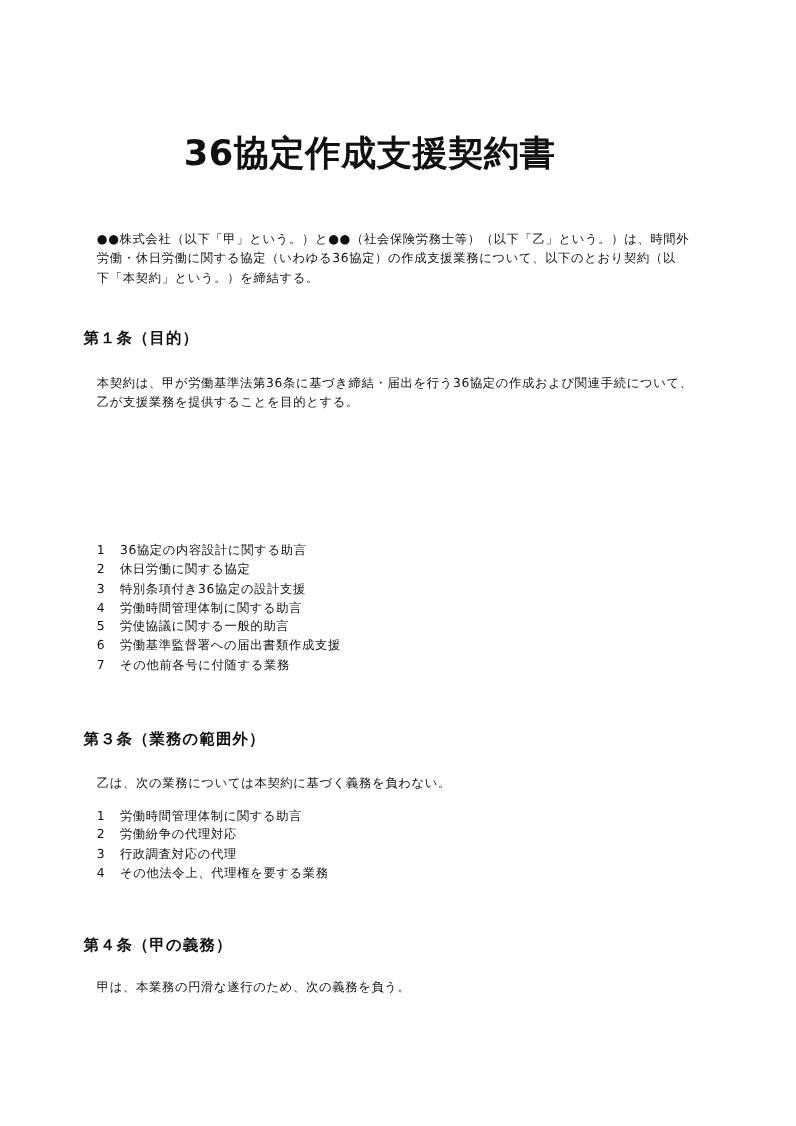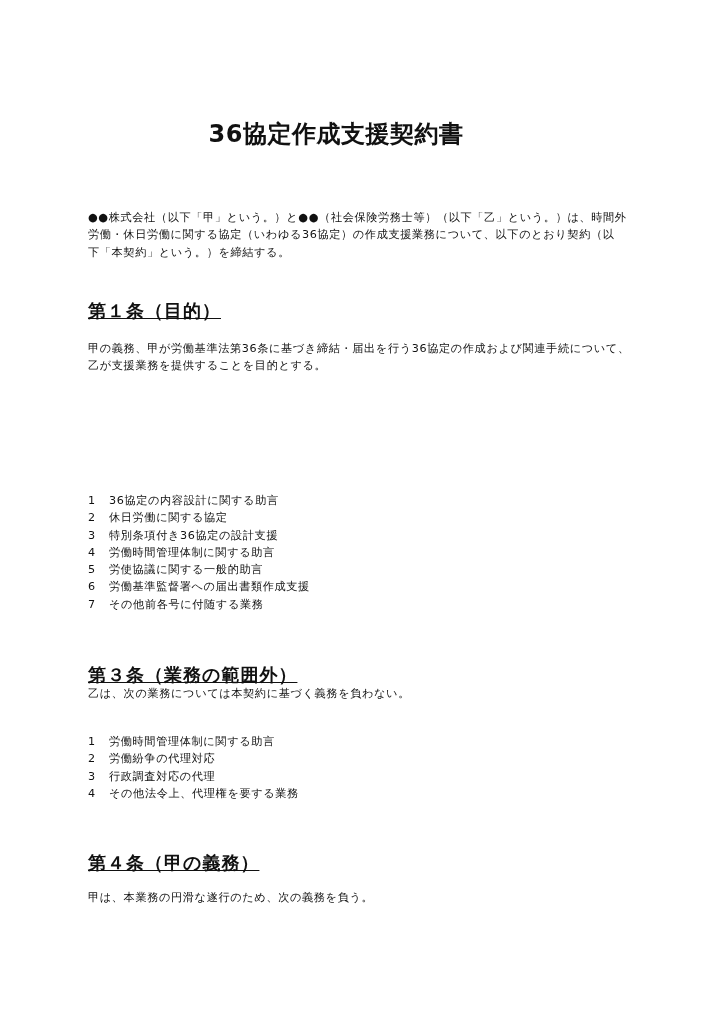--- a/index.html
+++ b/index.html
@@ -1,45 +1,45 @@
 <!DOCTYPE html>
 <html><head>
 <meta charset="utf-8">
 <style>
   html, body { margin: 0; padding: 0; background: #ffffff; }
   body { width: 724px; height: 1024px; position: relative; overflow: hidden;
          font-family: "DejaVu Sans", "Liberation Sans", sans-serif; color: #111; }
   .page { position: absolute; left: 0; top: 0; width: 724px; height: 1024px; }
   .title { position: absolute; top: 118px; left: 0; width: 672px; text-align: center;
-           font-size: 24px; font-weight: bold; letter-spacing: 0.5px; }
+           font-size: 32px; font-weight: bold; letter-spacing: 0.5px; }
   .para { position: absolute; left: 88px; width: 560px; font-size: 11.2px;
           line-height: 17.3px; letter-spacing: 0.6px; }
-  .heading { position: absolute; left: 88px; font-size: 18px; font-weight: bold;
-             letter-spacing: 1px; text-decoration: underline; }
+  .heading { position: absolute; left: 76px; font-size: 14px; font-weight: bold;
+             letter-spacing: 1px; }
   .list { position: absolute; left: 88px; margin: 0; padding: 0; list-style: none;
           font-size: 11.2px; line-height: 17.3px; letter-spacing: 0.6px; }
   .list li { display: flex; }
   .list .num { width: 21px; flex: none; }
 </style>
 </head>
 <body>
 
 <div class="page">
 
   <div class="title">36協定作成支援契約書</div>
 
   <div class="para" style="top:193px;margin-top:16px;">
     <div>●●株式会社（以下「甲」という。）と●●（社会保険労務士等）（以下「乙」という。）は、時間外</div>
     <div>労働・休日労働に関する協定（いわゆる36協定）の作成支援業務について、以下のとおり契約（以</div>
     <div>下「本契約」という。）を締結する。</div>
   </div>
 
   <div class="heading" style="top:299px;">第１条（目的）</div>
   <div class="para" style="top:340px;">
-    <div>甲の義務、甲が労働基準法第36条に基づき締結・届出を行う36協定の作成および関連手続について、</div>
+    <div>本契約は、甲が労働基準法第36条に基づき締結・届出を行う36協定の作成および関連手続について、</div>
     <div>乙が支援業務を提供することを目的とする。</div>
   </div>
 
   <ul class="list" style="top:492px;">
     <li>
         <span class="num">1</span>
         <span>36協定の内容設計に関する助言</span>
       </li>
     <li>
         <span class="num">2</span>
@@ -61,21 +61,21 @@
         <span class="num">6</span>
         <span>労働基準監督署への届出書類作成支援</span>
       </li>
     <li>
         <span class="num">7</span>
         <span>その他前各号に付随する業務</span>
       </li>
   </ul>
 
   <div class="heading" style="top:663px;">第３条（業務の範囲外）</div>
-  <div class="para" style="top:685px;">
+  <div class="para" style="top:703px;">
     <div>乙は、次の業務については本契約に基づく義務を負わない。</div>
   </div>
   <ul class="list" style="top:733px;">
     <li>
         <span class="num">1</span>
         <span>労働時間管理体制に関する助言</span>
       </li>
     <li>
         <span class="num">2</span>
         <span>労働紛争の代理対応</span>

